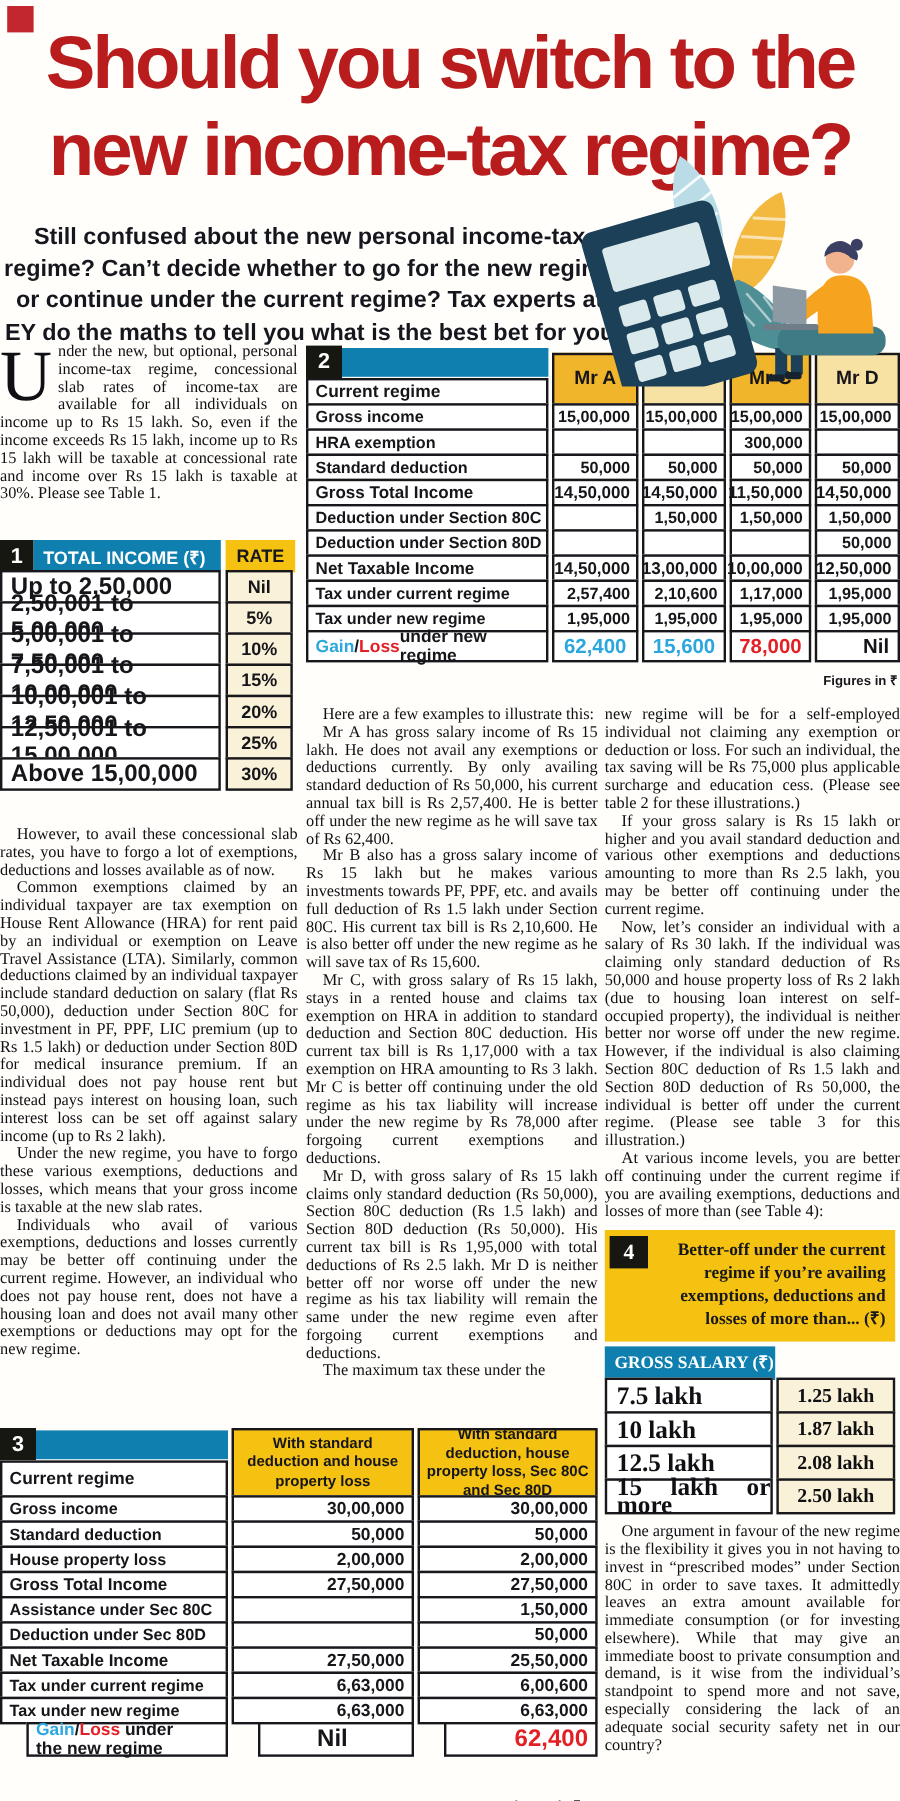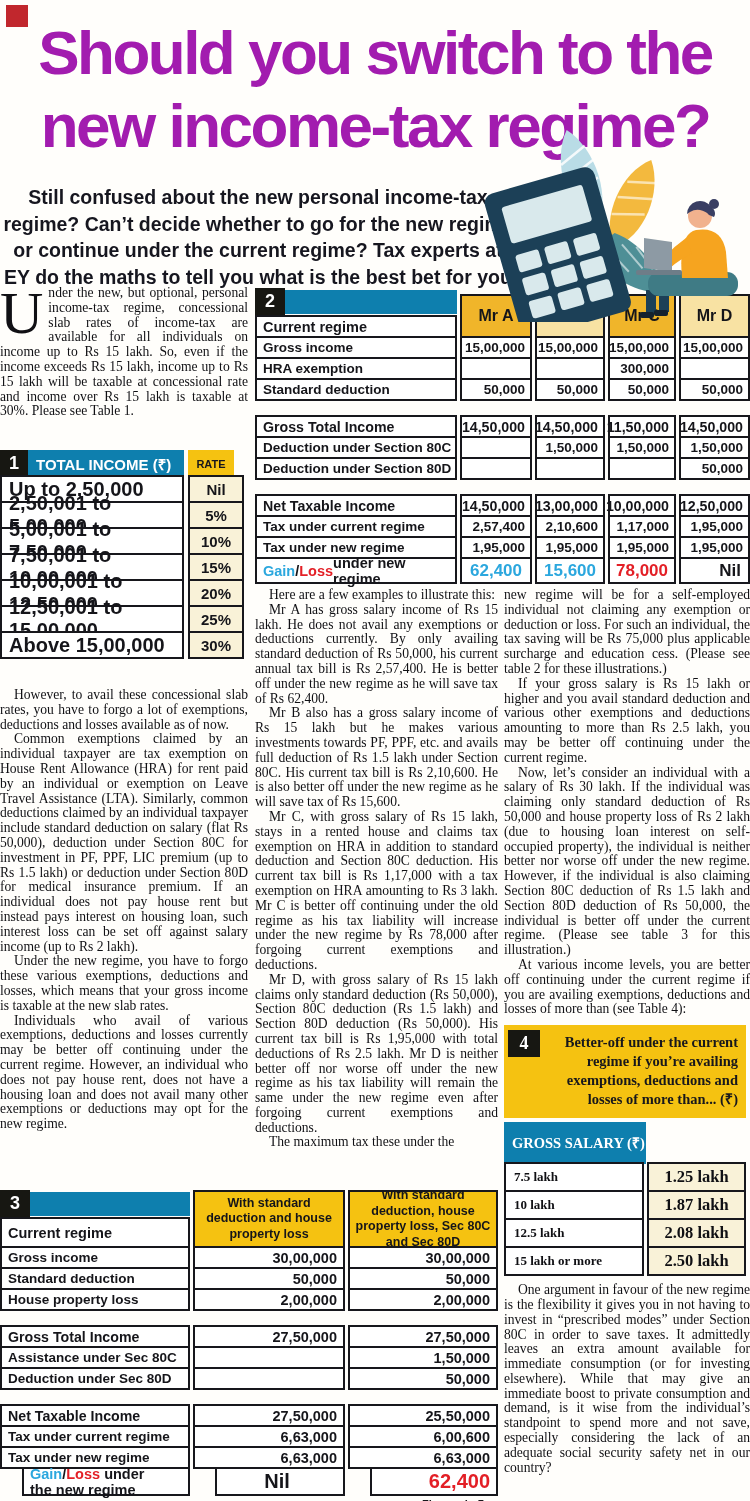--- a/index.html
+++ b/index.html
@@ -5,21 +5,21 @@
   * { margin:0; padding:0; box-sizing:border-box; }
   body { background:#888; }
   .page { position:relative; width:750px; height:1501px; margin:0 auto; background:#fffefb;
           overflow:hidden; font-family:"Liberation Sans", sans-serif; color:#15151a; }
 
   
   .corner-sq { position:absolute; left:6px; top:5px; width:22px; height:22px; background:#c1272d; }
 
   
   .headline { position:absolute; top:16px; left:0; width:750px; text-align:center;
-              font-weight:700; font-size:62px; line-height:73px; letter-spacing:-2.5px; color:#a21caf; }
+              font-weight:700; font-size:62px; line-height:73px; letter-spacing:-2.5px; color:#b91c1c; }
   .hl-line { display:block; }
   .standfirst { position:absolute; top:184px; left:2px; width:512px; text-align:center;
                 font-weight:700; font-size:19.5px; line-height:26.5px; color:#16161f; }
   .ey { font-weight:700; }
 
   
   .illus { position:absolute; left:478px; top:120px; width:272px; height:202px; z-index:3; }
 
   
   .serifcol { font-family:"Liberation Serif", serif; font-size:13.6px; line-height:14.8px;
@@ -33,31 +33,31 @@
   .midcol   { position:absolute; left:255px; top:588px; width:243px; }
   .rightcol { position:absolute; left:504px; top:588px; width:246px; }
 
   
   .numbox { background:#171712; color:#fff; font-weight:700; font-size:18px;
             display:flex; align-items:center; justify-content:center; }
   .bluebar { background:#0e7fae; flex:1; }
   .cell { border:2px solid #17171c; background:#fff; display:flex; align-items:center; }
   .lbl { font-weight:700; font-size:13.5px; padding-left:6px; }
   .val { font-weight:700; font-size:13.5px; justify-content:flex-end; padding-right:5px; }
-  .em .lbl, .em .val, .em.cell { font-size:14.2px;margin-top:16px; }
+  .em .lbl, .em .val, .em.cell { font-size:14.2px; }
   .c-gain { color:#2ba7de; } .c-loss { color:#e31f26; }
 
   
   .t1 { position:absolute; left:0; top:450px; width:248px; }
   .t1-head { display:flex; height:27px; }
   .t1-head .numbox { width:28px; }
   .t1-h-income { width:156px; background:#0e7fae; color:#fff; font-weight:700; font-size:15px;
                  display:flex; align-items:center; padding-left:8px; }
-  .t1-h-rate { width:46px; margin-left:4px; background:#f5c211; color:#17171c; font-weight:700;
-               font-size:11px; display:flex; align-items:center; justify-content:center; }
+  .t1-h-rate { width:58px; margin-left:4px; background:#f5c211; color:#17171c; font-weight:700;
+               font-size:15px; display:flex; align-items:center; justify-content:center; }
   .t1-row { display:flex; margin-top:-2px; }
   .t1-c1 { width:184px; height:28px; font-size:20px; font-weight:700; padding-left:7px; }
   .t1-c2 { width:56px; height:28px; margin-left:4px; background:#f9f2d8; font-weight:700;
            font-size:15px; justify-content:center; }
 
   
   .t2 { position:absolute; left:255px; top:288px; width:495px; z-index:1; }
   .t2-grid { display:grid; grid-template-columns:202px 72px 70px 68px 71px; column-gap:3px; }
   .t2-head { height:50px; }
   .t2-corner { display:flex; flex-direction:column; }
@@ -77,26 +77,26 @@
   .fig-note { position:absolute; left:255px; top:559px; width:493px; text-align:right;
               font-weight:700; font-size:11px; color:#17171c; }
   .fig-note2 { position:absolute; left:378px; top:1496px; width:150px; text-align:center;
                font-weight:700; font-size:11px; color:#17171c; }
 
   
   .t4 { width:242px; margin-top:8px; }
   .t4-head { position:relative; background:#f5c211; padding:8px 8px 9px 36px; }
   .t4-head .numbox { position:absolute; left:4px; top:5px; width:32px; height:27px; }
   .t4-title { text-align:right; font-weight:700; font-size:14.5px; line-height:19px; color:#17171c; }
-  .t4-blue { margin-top:4px; width:142px; height:42px; background:#0e7fae; color:#fff;
+  .t4-blue { margin-top:4px; width:142px; height:28px; background:#0e7fae; color:#fff;
              font-weight:700; font-size:14.5px; display:flex; align-items:center; padding-left:8px; }
   .t4-row { display:grid; grid-template-columns:140px 99px; column-gap:3px; margin-top:-2px; }
   .t4-row:first-of-type { margin-top:0; }
   .t4-row .cell { height:30px; }
-  .t4-l { font-weight:700; font-size:13px; padding-left:8px; }
+  .t4-l { font-weight:700; font-size:21px; padding-left:8px; }
   .t4-v { background:#f9f2d8; font-weight:700; font-size:16.5px; justify-content:center; }
   .t4 + p { margin-top:7px; }
 
   
   .t3 { position:absolute; left:0; top:1190px; width:500px; }
   .t3-grid { display:grid; grid-template-columns:190px 152px 150px; column-gap:3px; }
   .t3-corner { display:flex; flex-direction:column; }
   .t3-corner-top { display:flex; height:27px; }
   .t3-corner-top .numbox { width:30px; }
   .t3-corner-top .bluebar { margin:2px 0 1px 0; }

